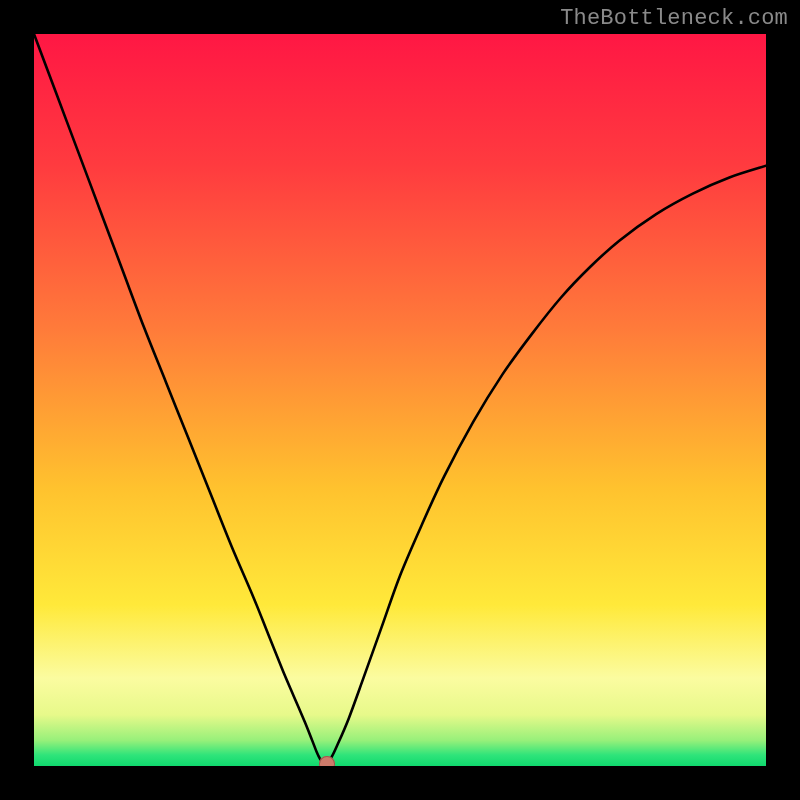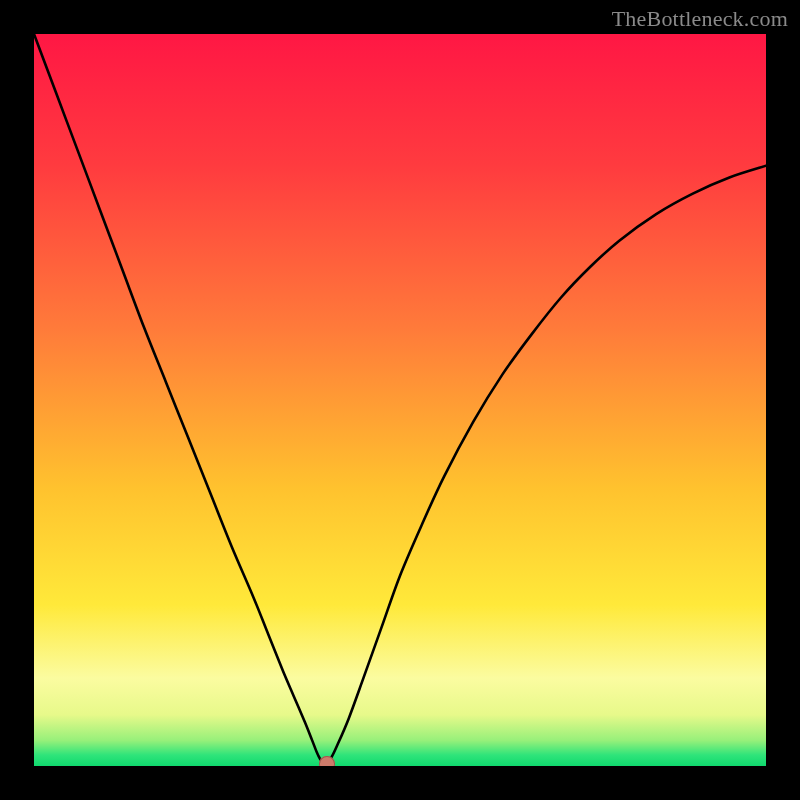--- a/index.html
+++ b/index.html
@@ -42,21 +42,21 @@
   }
   .marker {
     position: absolute;
     border-radius: 50%;
     transform: translate(-50%, -50%);
   }
   .watermark {
     position: absolute;
     top: 6px;
     right: 12px;
-    font-family: Liberation Serif, serif;
+    font-family: Liberation Mono, monospace;
     font-size: 22px;
     color: #8a8a8a;
     letter-spacing: 0.2px;
     user-select: none;
   }
 </style>
 </head>
 <body>
 
 <div class="frame">

